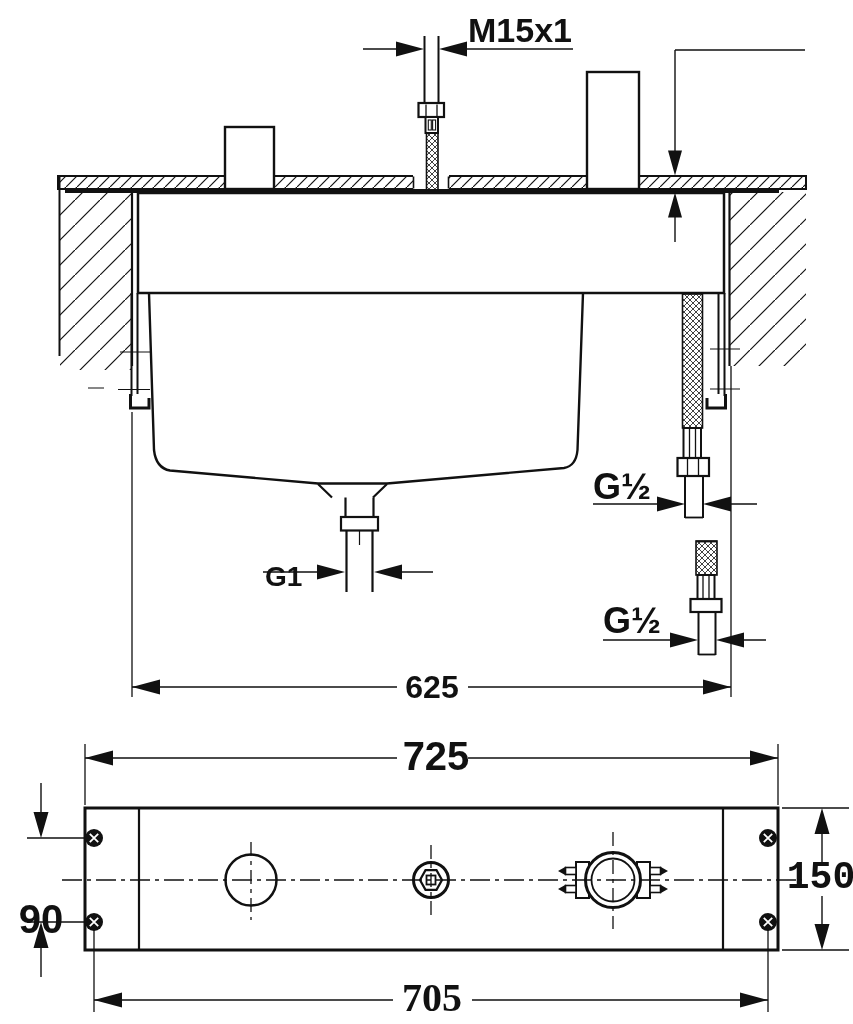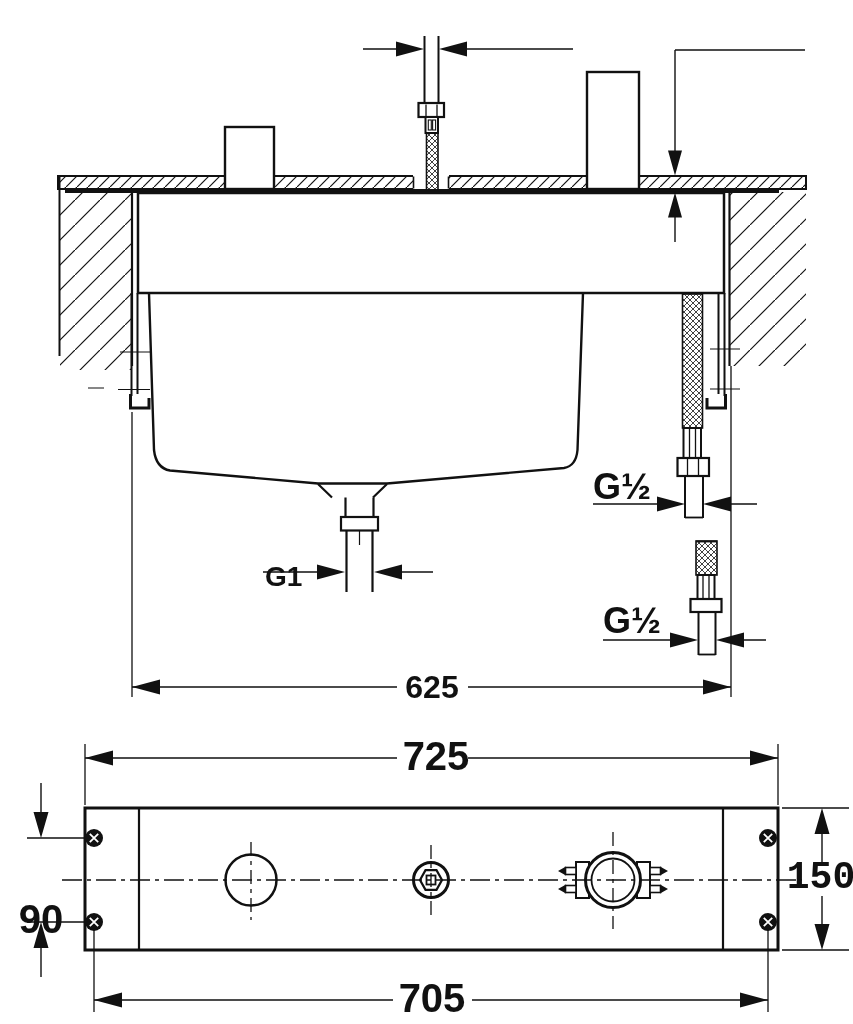--- a/index.html
+++ b/index.html
@@ -201,22 +201,23 @@
       <circle cx="768" cy="838" r="9" fill="#111"></circle>
       <path d="M763.8,833.8 L772.2,842.2 M772.2,833.8 L763.8,842.2" stroke="#fff" stroke-width="1.8"></path>
     </g>
     <g>
       <circle cx="768" cy="922" r="9" fill="#111"></circle>
       <path d="M763.8,917.8 L772.2,926.2 M772.2,917.8 L763.8,926.2" stroke="#fff" stroke-width="1.8"></path>
     </g>
   </g>
 </svg>
 
+<div class="lbl" style="left:468px;top:13px;font-size:34px;">M15x1</div>
 <div class="lbl" style="left:593px;top:469px;font-size:36px;">G½</div>
 <div class="lbl" style="left:265px;top:563px;font-size:28px;">G1</div>
 <div class="lbl" style="left:603px;top:603px;font-size:36px;">G½</div>
 <div class="lbl ctr" style="left:432px;top:688px;font-size:32px;">625</div>
 <div class="lbl ctr" style="left:436px;top:758px;font-size:40px;">725</div>
-<div class="lbl ctr" style="left:432px;top:1000px;font-size:40px;">705</div>
+<div class="lbl ctr" style="left:432px;top:1000px;font-size:40px;font-family:Liberation Serif, serif;">705</div>
 <div class="lbl ctr" style="left:41px;top:881px;font-size:40px;margin-top:40px;">90</div>
 <div class="lbl ctr" style="left:821px;top:880px;font-size:38px;font-family:Liberation Mono, monospace;">150</div>
 
 </div>
 
 </body></html>

